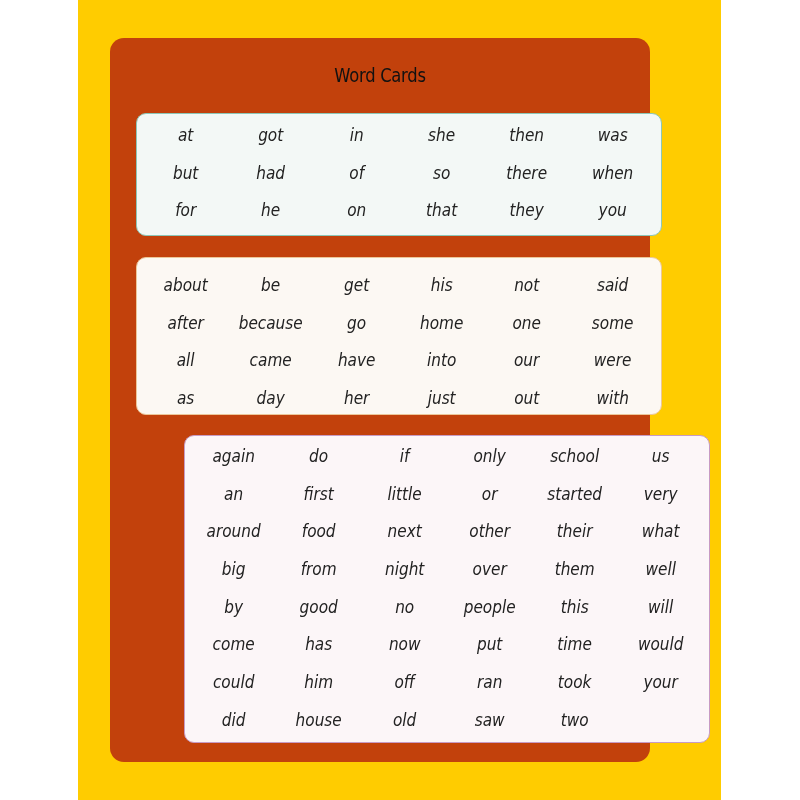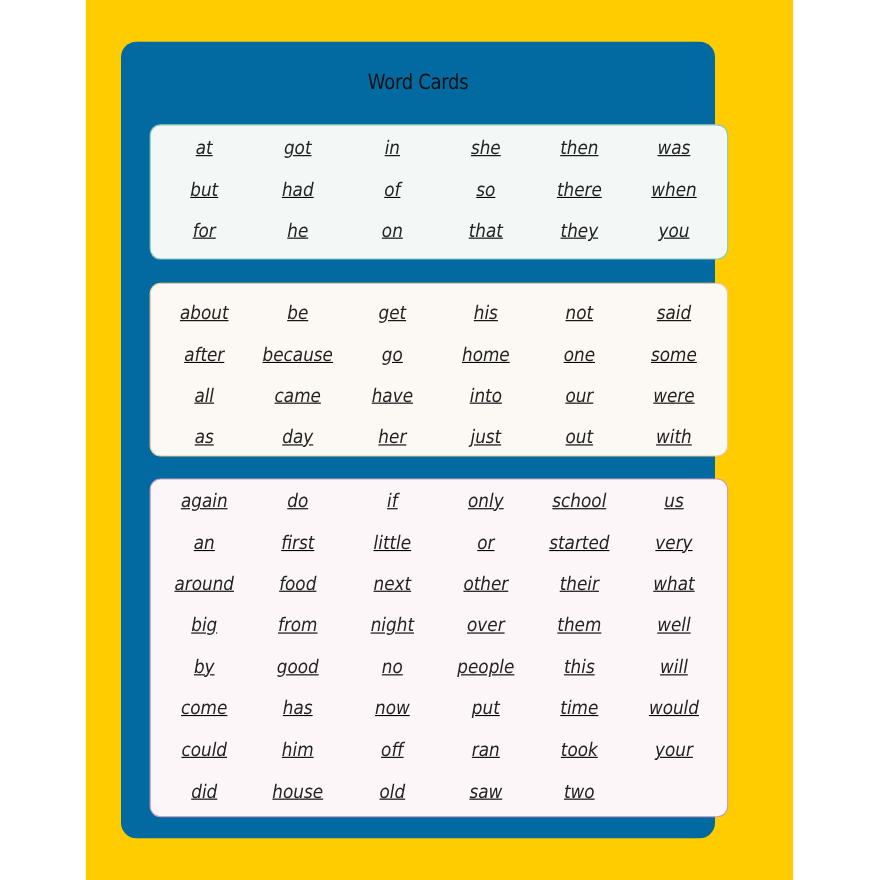--- a/index.html
+++ b/index.html
@@ -1,30 +1,30 @@
 <!DOCTYPE html>
 <html><head>
 <meta charset="utf-8">
 <style>
   html, body { margin:0; padding:0; }
   body { width:800px; height:800px; background:#ffffff; position:relative; overflow:hidden;
          font-family:"DejaVu Sans", sans-serif; }
   .frame { position:absolute; left:78px; top:0; width:643px; height:800px; background:#FFCC00; }
-  .card { position:absolute; left:110px; top:38px; width:540px; height:724px; background:#0369a1; border-radius:14px; }
+  .card { position:absolute; left:110px; top:38px; width:540px; height:724px; background:#c2410c; border-radius:14px; }
   .title { position:absolute; left:0; right:0; top:26px; text-align:center;
            font-family:"DejaVu Sans", sans-serif; font-size:19px; color:#111; letter-spacing:-0.3px;
            transform:scaleX(0.86); }
   .group { position:absolute; left:26px; width:526px; border-radius:10px; box-sizing:border-box; }
-  .grid { display:grid; grid-template-columns:repeat(6, 1fr); padding:0 6px;text-decoration:underline; }
+  .grid { display:grid; grid-template-columns:repeat(6, 1fr); padding:0 6px; }
   .word { height:37.7px; display:flex; align-items:center; justify-content:center;
           font-family:"DejaVu Sans", sans-serif; font-style:oblique; font-size:17px; color:#222;
           transform:scaleX(0.9); font-weight:300; }
   .g1 { top:75px; height:123px; border:1.2px solid #8CC7B8; background:#F3F8F6; padding-top:2px; }
   .g2 { top:219px; height:158px; border:1.2px solid #ECC79A; background:#FCF8F3; padding-top:8px; }
-  .g3 { top:397px; height:308px; border:1.2px solid #C79BC4; background:#FCF6F8; padding-top:1px; }
+  .g3 { top:397px; height:308px; border:1.2px solid #C79BC4; background:#FCF6F8; padding-top:1px;margin-left:48px; }
 </style>
 </head>
 <body>
 
 <div class="frame"></div>
 <div class="card">
   <div class="title">Word Cards</div>
 
   <div class="group g1">
     <div class="grid">

